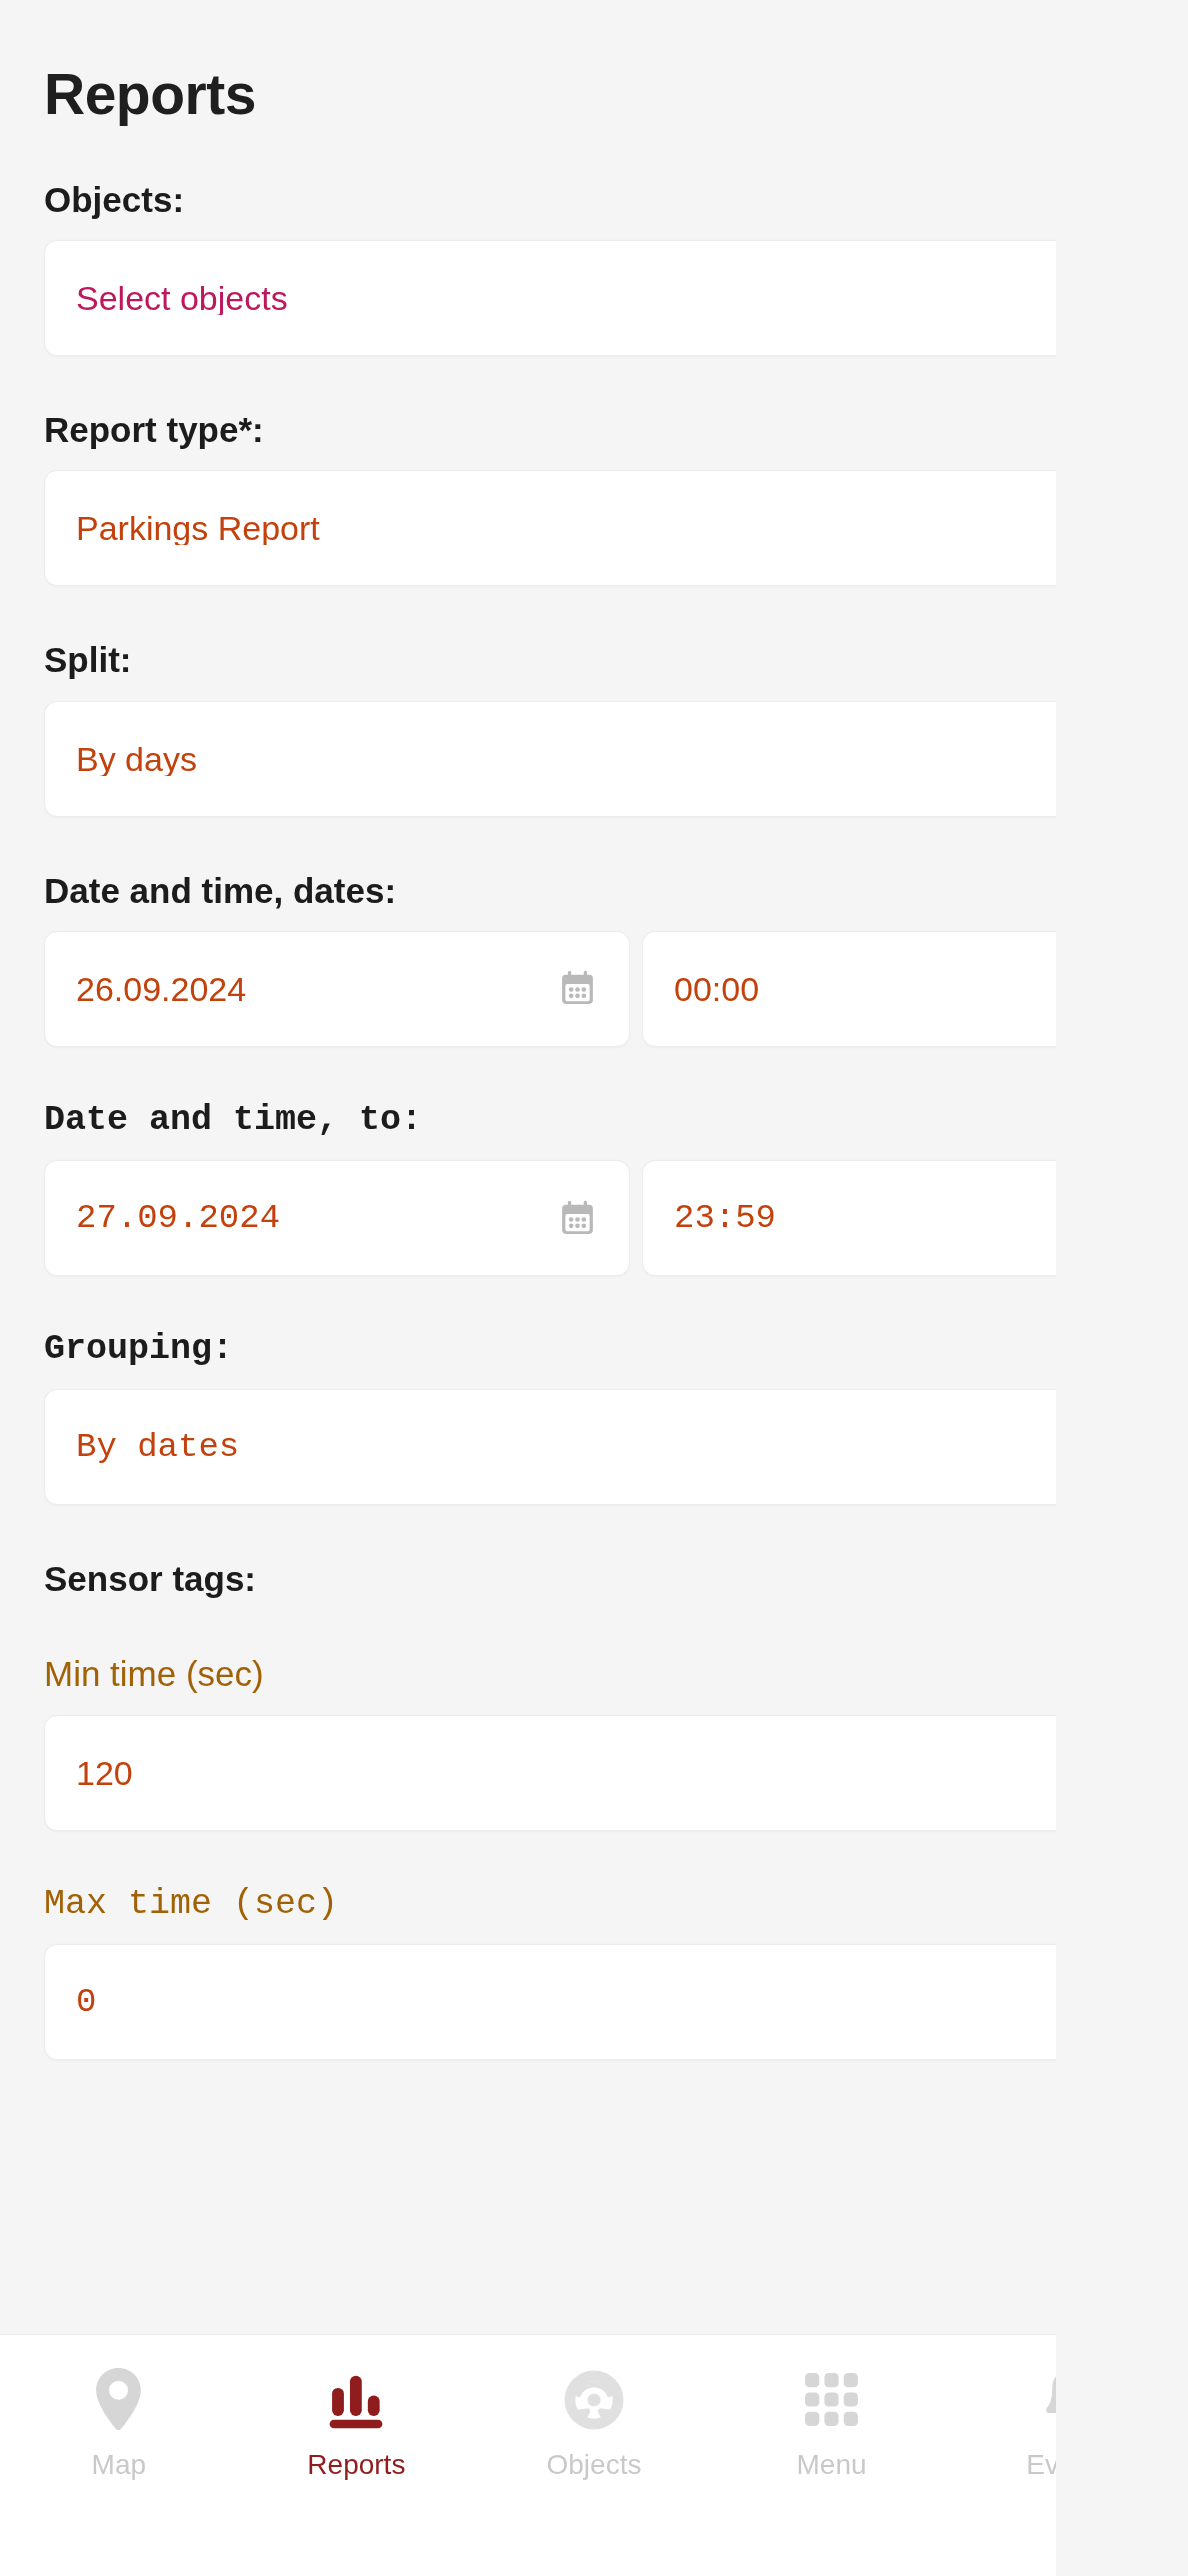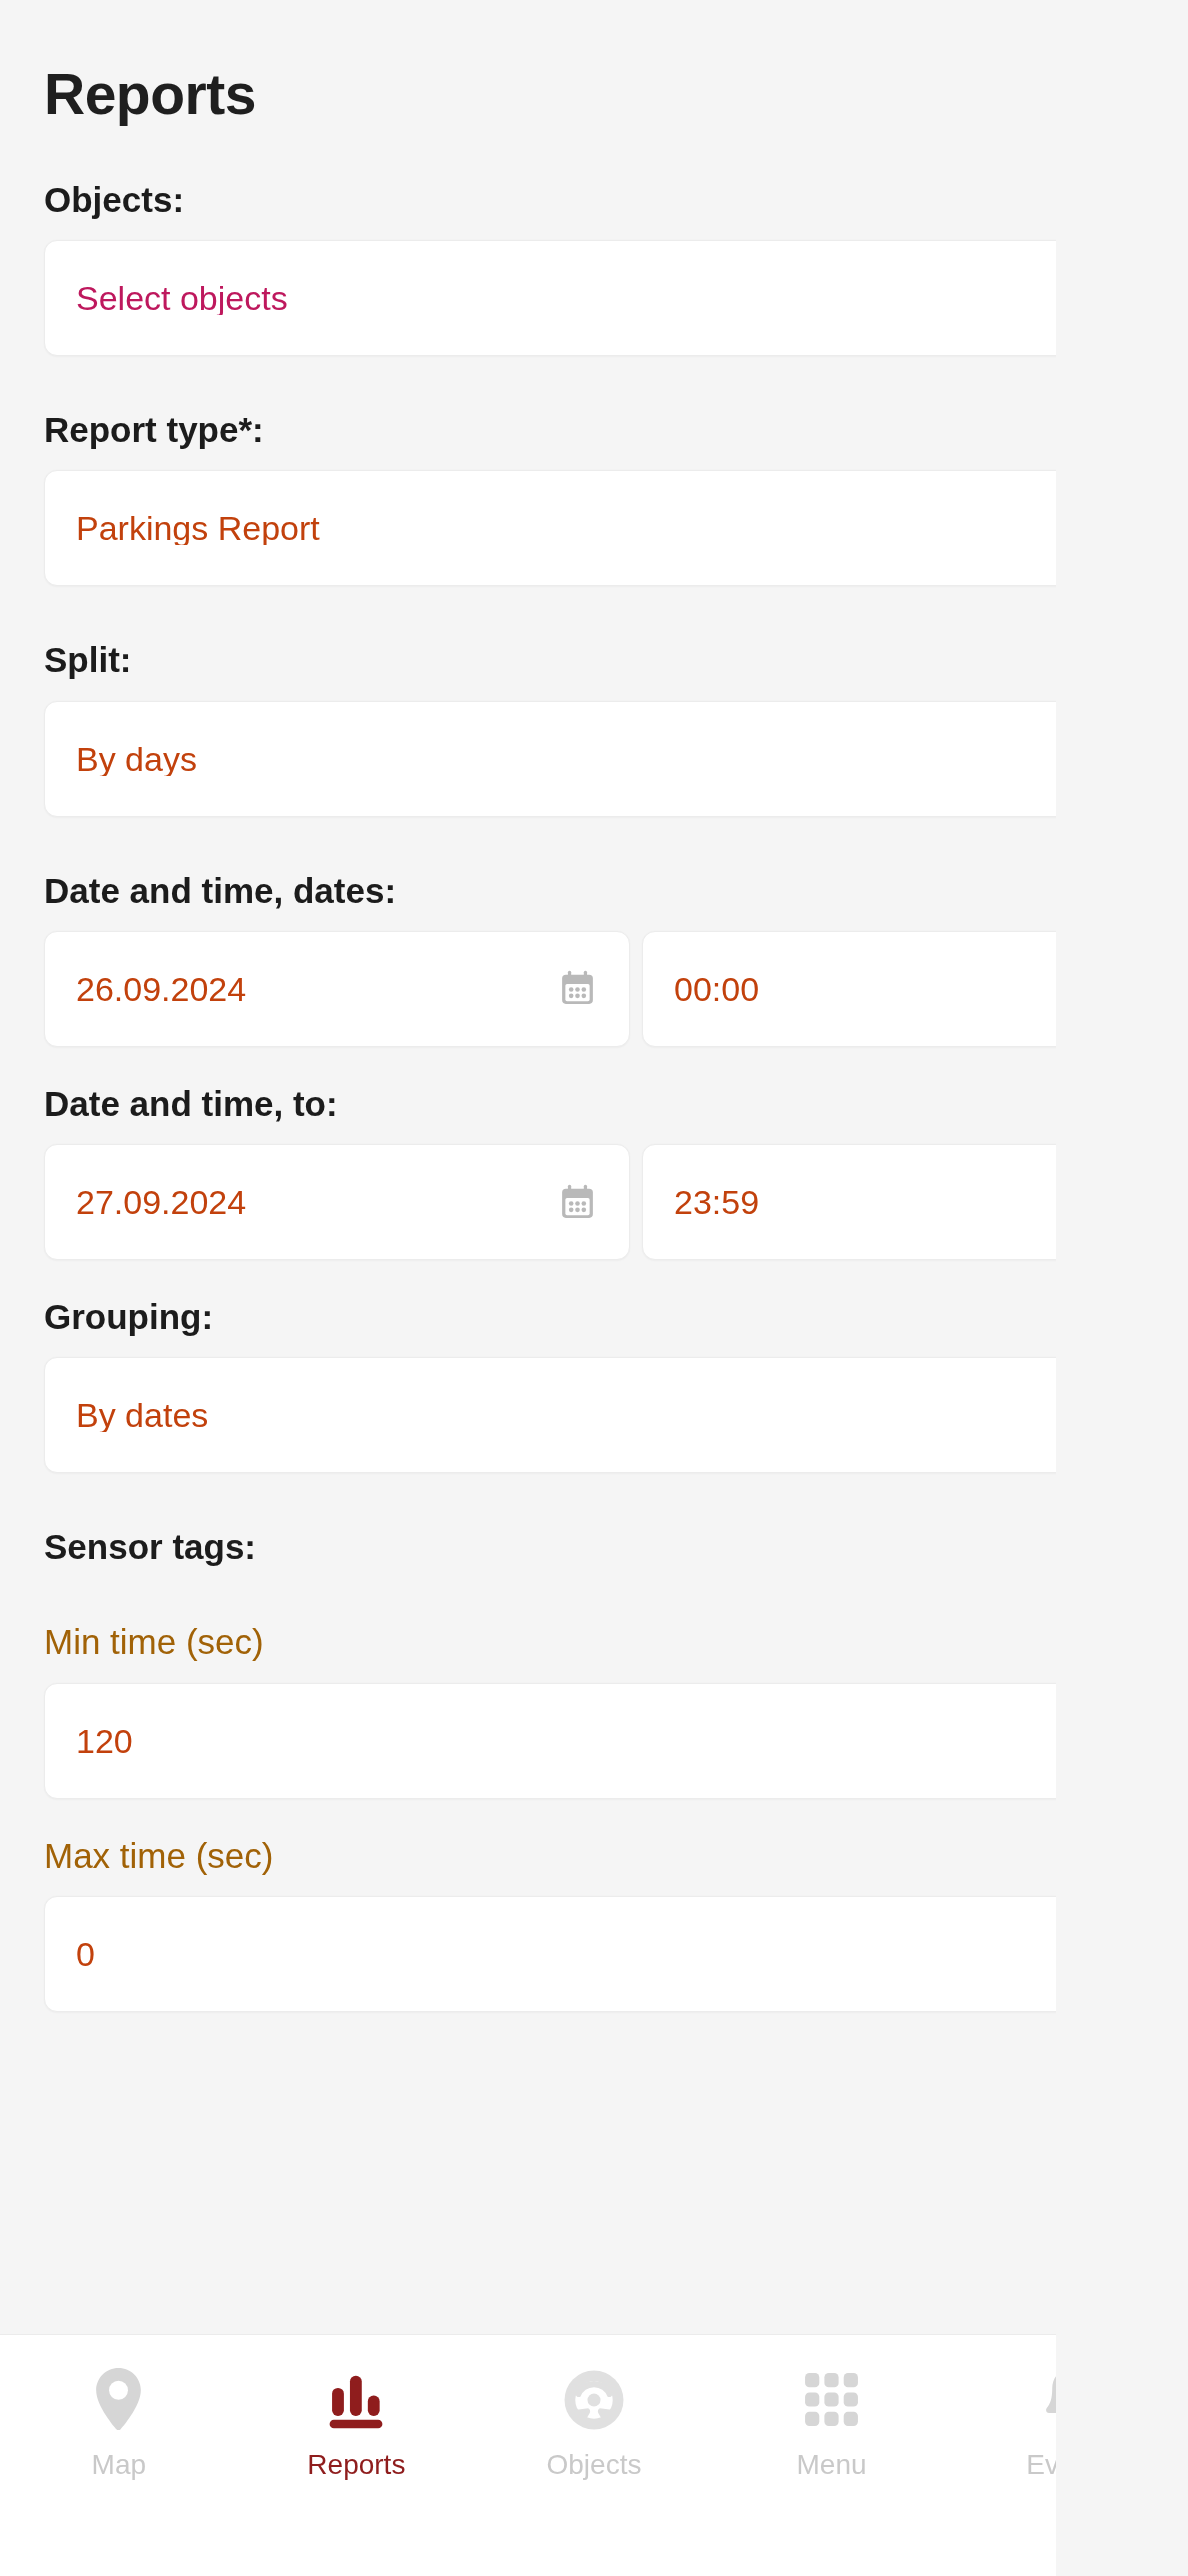--- a/index.html
+++ b/index.html
@@ -31,21 +31,21 @@
     font-size:57px;
     font-weight:700;
     color:#1f1f1f;
     letter-spacing:-0.5px;
     margin-top:63px;
     margin-bottom:0;
     line-height:1.1;
   }
 
   .field-group { margin-top:53px; }
-  .field-group.tight { margin-top:36px; }
+  .field-group.tight { margin-top:52px;font-family:Liberation Mono, monospace; }
 
   .field-label {
     font-size:35px;
     font-weight:600;
     color:#1c1c1c;
     line-height:1.2;
     margin-bottom:19.3px;
     display:block;
   }
   .field-label.light {

